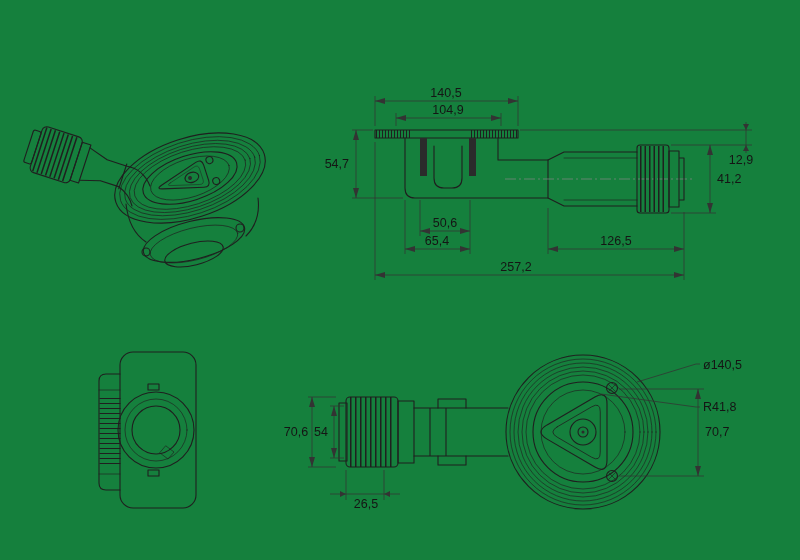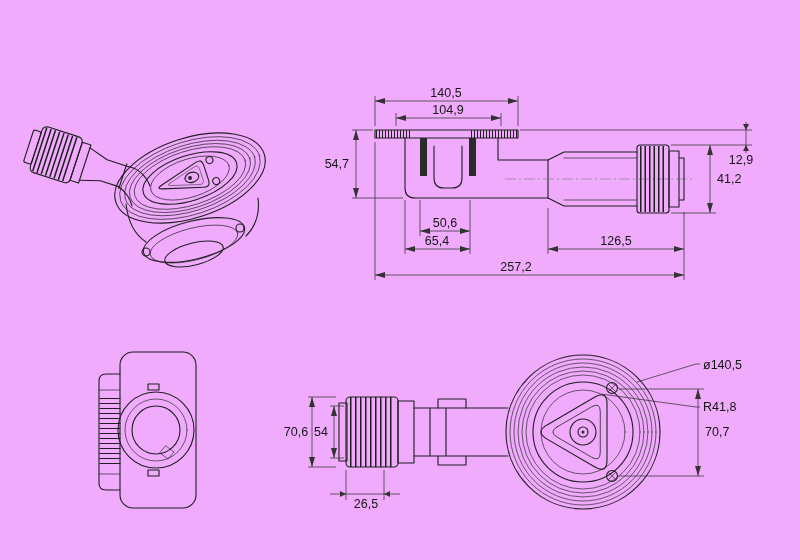--- a/index.html
+++ b/index.html
@@ -1,16 +1,16 @@
 <!DOCTYPE html>
 <html><head>
 <meta charset="utf-8">
 <style>
   html,body{margin:0;padding:0;background:#ffffff;}
-  .page{position:relative;width:800px;height:560px;background:#f0abfc;overflow:hidden;
+  .page{position:relative;width:800px;height:560px;background:#15803d;overflow:hidden;
         font-family:"Liberation Sans",sans-serif;}
   .o   {fill:none;stroke:#1f1f1f;stroke-width:1.1;stroke-linecap:round;stroke-linejoin:round;}
   .t   {stroke-width:0.65;}
   .solid{fill:#2b2b2b;stroke:none;}
   .corr{stroke:#1f1f1f;fill:none;}
   .d   {fill:none;stroke:#333333;stroke-width:0.75;}
   .ar  {fill:#333333;stroke:none;}
   .dt  {font-family:"Liberation Sans",sans-serif;font-size:12.5px;fill:#151515;}
   .cl  {fill:none;stroke:#888888;stroke-width:0.7;stroke-dasharray:11 3 2 3;}
 </style>

